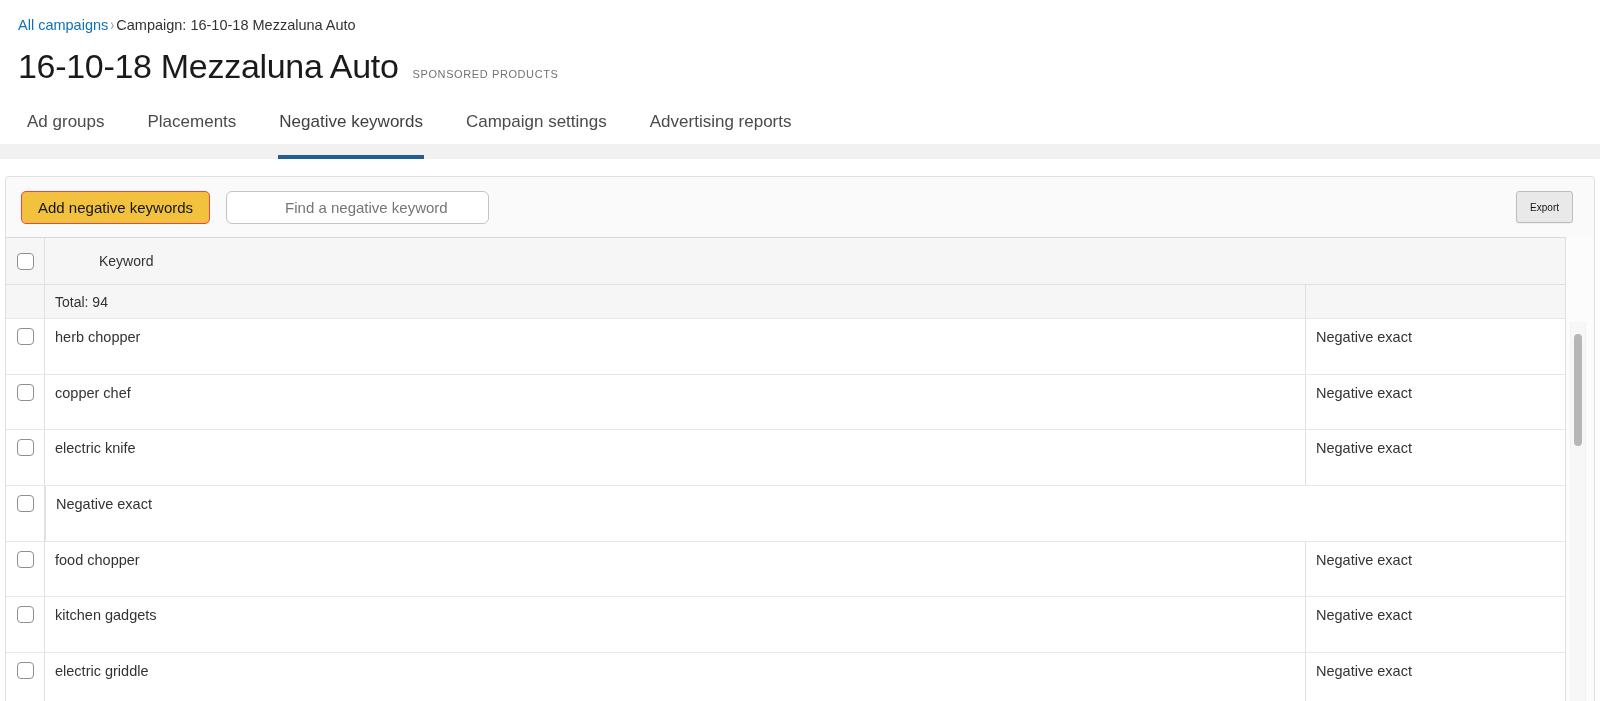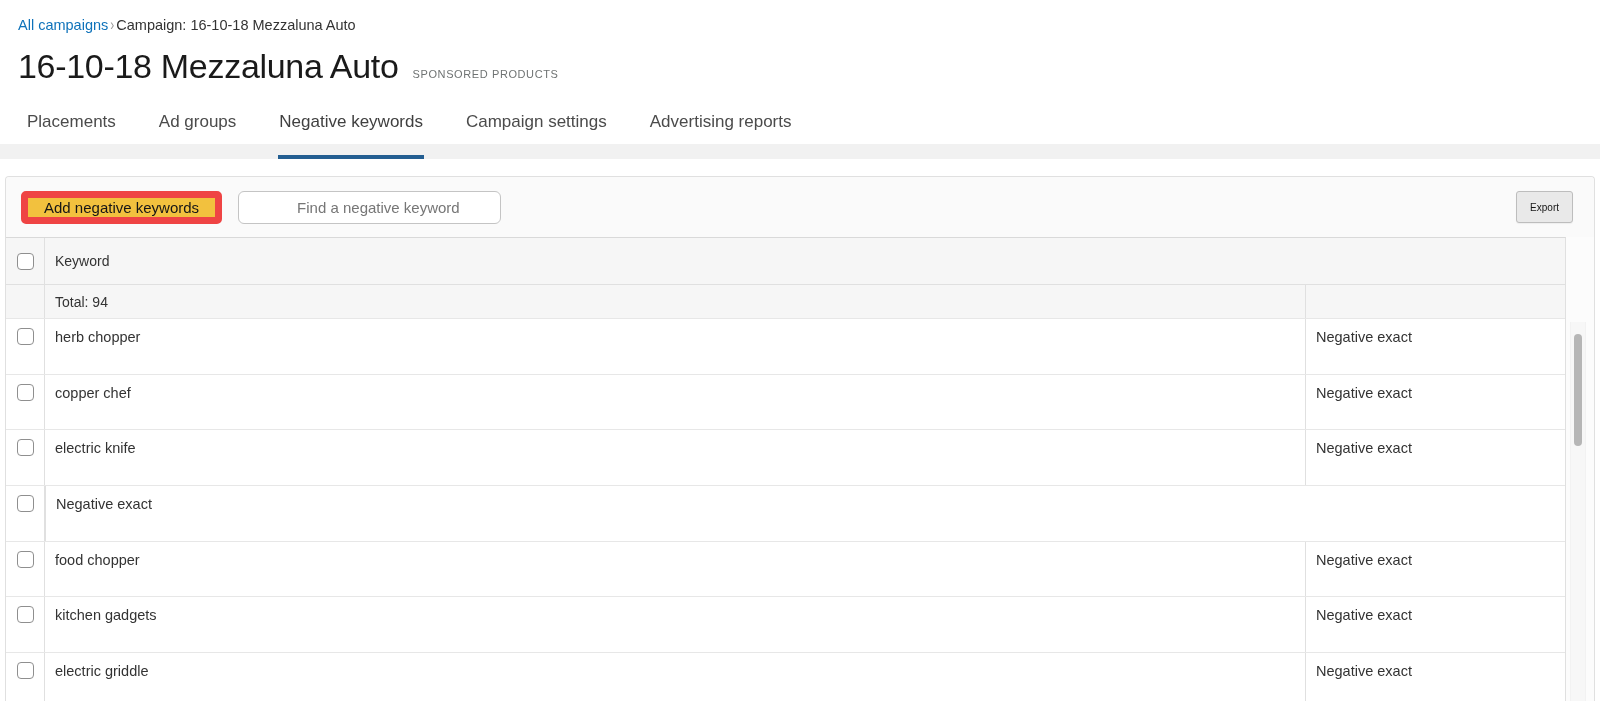--- a/index.html
+++ b/index.html
@@ -25,38 +25,38 @@
   .tab.active { color:#404040; font-weight:400; border-bottom-color:#235e91; }
   .beta-badge { display:inline-block; background:#6d6d6d; color:#fff; font-size:11px; font-weight:700;
     padding:2px 6px 3px; border-radius:2px; margin-left:9px; line-height:1; }
 
   
   .panel { position:absolute; left:5px; top:176px; width:1590px; height:525px;
     border:1px solid #e0e0e0; border-bottom:none; border-radius:4px 4px 0 0; background:#fcfcfc; }
 
   
   .toolbar { display:flex; align-items:center; height:60px; padding:0 21px 0 15px; background:#fafafa; border-radius:4px 4px 0 0; }
-  .btn-gold { background:#f2c13e; border:7px solid #ef4444; border-radius:5px; height:33px; padding:0 16px;
+  .btn-gold { background:#f2c13e; border:1px solid #ef4444; border-radius:5px; height:33px; padding:0 16px;
     font-size:15px; font-weight:500; color:#161616; cursor:pointer; font-family:inherit; }
   .search-box { display:flex; align-items:center; margin-left:16px; width:263px; height:33px; background:#fff;
     border:1px solid #c4c4c4; border-radius:6px; padding:0 10px;gap:40px; }
   .search-box input { border:none; outline:none; flex:1; font-size:15px; color:#333; margin-left:8px;
     font-family:inherit; background:transparent; }
   .search-box input::placeholder { color:#767676; }
   .toolbar-spacer { flex:1; }
   .btn-export { background:#e9e9e9; border:1px solid #bdbdbd; border-radius:3px; height:32px; padding:0 13px;
     font-size:10px; color:#161616; cursor:pointer; font-family:inherit; box-shadow:0 1px 1px rgba(0,0,0,0.05); }
 
   
   .nk-table { margin-right:28px; border-top:1px solid #d9d9d9; border-right:1px solid #e0e0e0; background:#fff; }
   .t-row { display:flex; align-items:stretch; border-bottom:1px solid #e7e7e7; }
   .col-check { width:39px; border-right:1px solid #e0e0e0; display:flex; justify-content:center; }
   .col-keyword { flex:1; padding-left:10px; }
   .col-match { width:260px; border-left:1px solid #e0e0e0; padding-left:10px; }
-  .row-header { height:47px; background:#f6f6f6; border-bottom:1px solid #e0e0e0; font-size:14px; color:#333; }
+  .row-header { height:47px; background:#f6f6f6; border-bottom:1px solid #e0e0e0; font-size:14px; color:#333;gap:44px; }
   .row-header .col-keyword, .row-header .col-match { display:flex; align-items:center; }
   .row-total { height:34px; background:#f6f6f6; font-size:14px; color:#333; }
   .row-total .col-keyword { display:flex; align-items:center; }
   .row-data { height:55.7px; background:#fff; font-size:14.5px; color:#333; }
   .row-data .col-check { padding-top:9px; }
   .row-data .col-keyword, .row-data .col-match { padding-top:10px; }
   .row-header .col-check { align-items:center; }
 
   .checkbox { width:17px; height:17px; background:#fff; border:1px solid #8f8f8f; border-radius:4px; cursor:pointer; }
   .info-icon { display:inline-flex; align-items:center; justify-content:center; width:14px; height:14px;
@@ -78,25 +78,25 @@
   <span class="crumb-current">Campaign: 16-10-18 Mezzaluna Auto</span>
 </div>
 
 <div class="title-row">
   <span class="page-title">16-10-18 Mezzaluna Auto</span>
   <span class="title-badge">SPONSORED PRODUCTS</span>
 </div>
 
 <div class="tab-strip" id="tabStrip">
   <div class="tab">
+    <span class="tab-label">Ad groups</span>
+  </div>
+
+  <div class="tab">
     <span class="tab-label">Placements</span>
-  </div>
-
-  <div class="tab">
-    <span class="tab-label">Ad groups</span>
   </div>
 
   <div class="tab active">
     <span class="tab-label">Negative keywords</span>
   </div>
 
   <div class="tab">
     <span class="tab-label">Campaign settings</span>
   </div>
 

